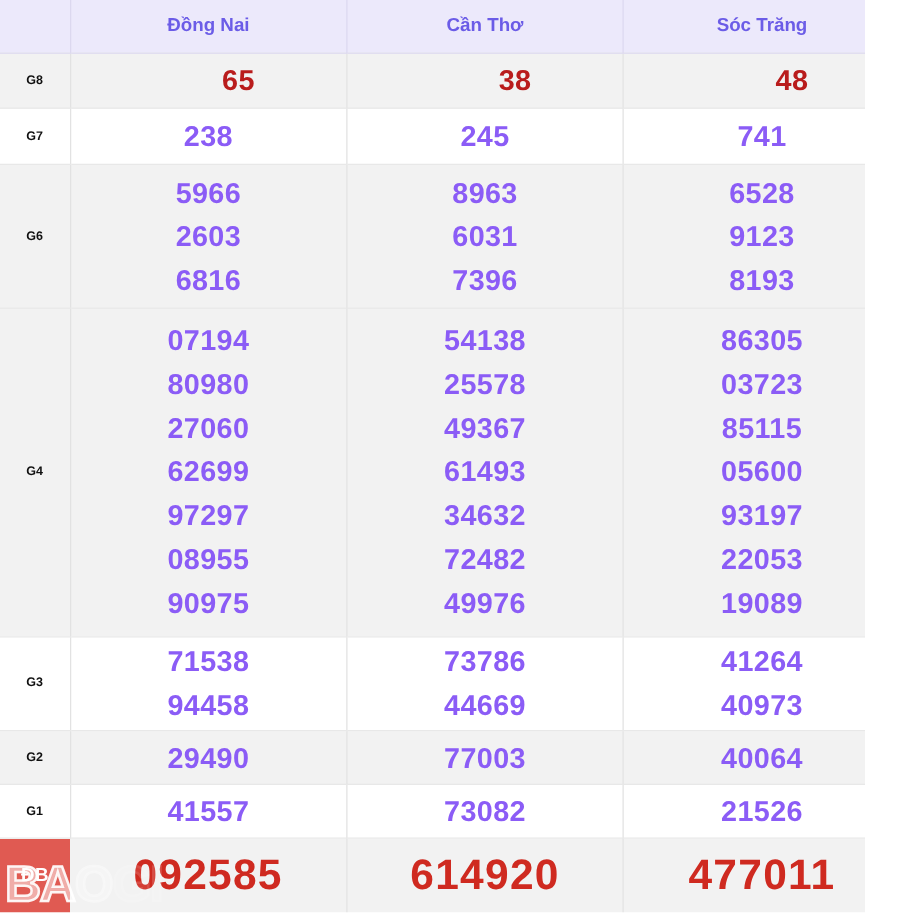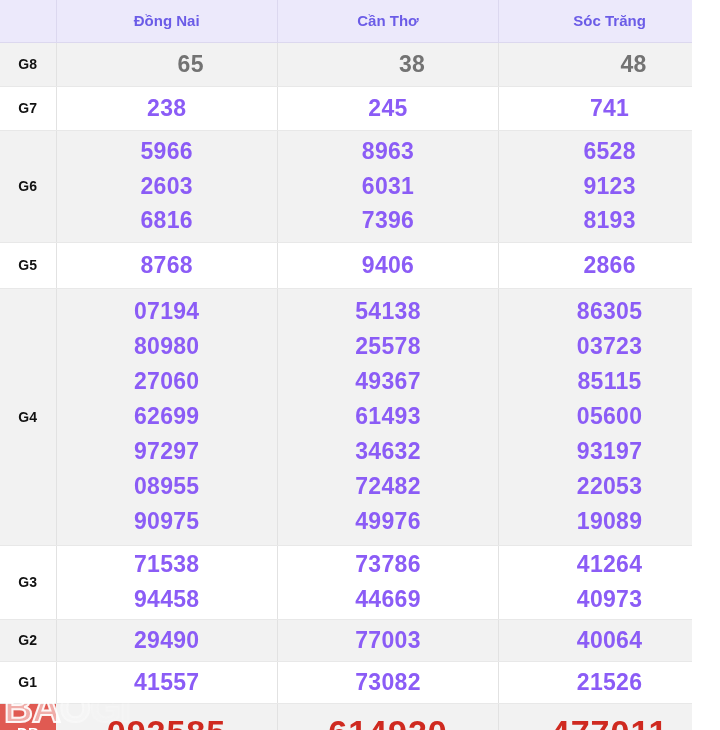--- a/index.html
+++ b/index.html
@@ -44,21 +44,21 @@
     border-right: 1px solid #e2e2e2;
     border-bottom: 1px solid #e8e8e8;
     color: #8b5cf6;
     font-size: 23px;
     font-weight: bold;
     letter-spacing: 0.3px;
   }
   tbody td:last-child { border-right: none; }
 
   tbody td.rank-label {
-    font-size: 14px;
+    font-size: 10px;
     font-weight: bold;
     color: #111111;
     letter-spacing: 0.2px;
     border-right: 1px solid #e2e2e2;
   }
 
   
   tr.band-gray   > td { background: #f2f2f2; }
   tr.band-white  > td { background: #ffffff; }
 
@@ -69,21 +69,21 @@
     align-items: center;
     justify-content: center;
     height: 100%;
   }
   .num-stack .num-line {
     line-height: 1.52;
   }
 
   
   td.red-num, .red-num {
-    color: #737373;
+    color: #b91c1c;
     padding-left: 48px;
   }
 
   
   tr.db-row td {
     border-bottom: none;
   }
   td.db-label {
     background: #e05a52;
     color: #ffffff;
@@ -206,38 +206,20 @@
             </div>
           </td>
           <td>
             <div class="num-stack">
               <div class="num-line">6528</div>
               <div class="num-line">9123</div>
               <div class="num-line">8193</div>
             </div>
           </td>
         </tr>
-        <tr class="band-white" style="height: 46px;">
-          <td class="rank-label">G5</td>
-          <td>
-            <div class="num-stack">
-              <div class="num-line">8768</div>
-            </div>
-          </td>
-          <td>
-            <div class="num-stack">
-              <div class="num-line">9406</div>
-            </div>
-          </td>
-          <td>
-            <div class="num-stack">
-              <div class="num-line">2866</div>
-            </div>
-          </td>
-        </tr>
         <tr class="band-gray" style="height: 257px;">
           <td class="rank-label">G4</td>
           <td>
             <div class="num-stack">
               <div class="num-line">07194</div>
               <div class="num-line">80980</div>
               <div class="num-line">27060</div>
               <div class="num-line">62699</div>
               <div class="num-line">97297</div>
               <div class="num-line">08955</div>

